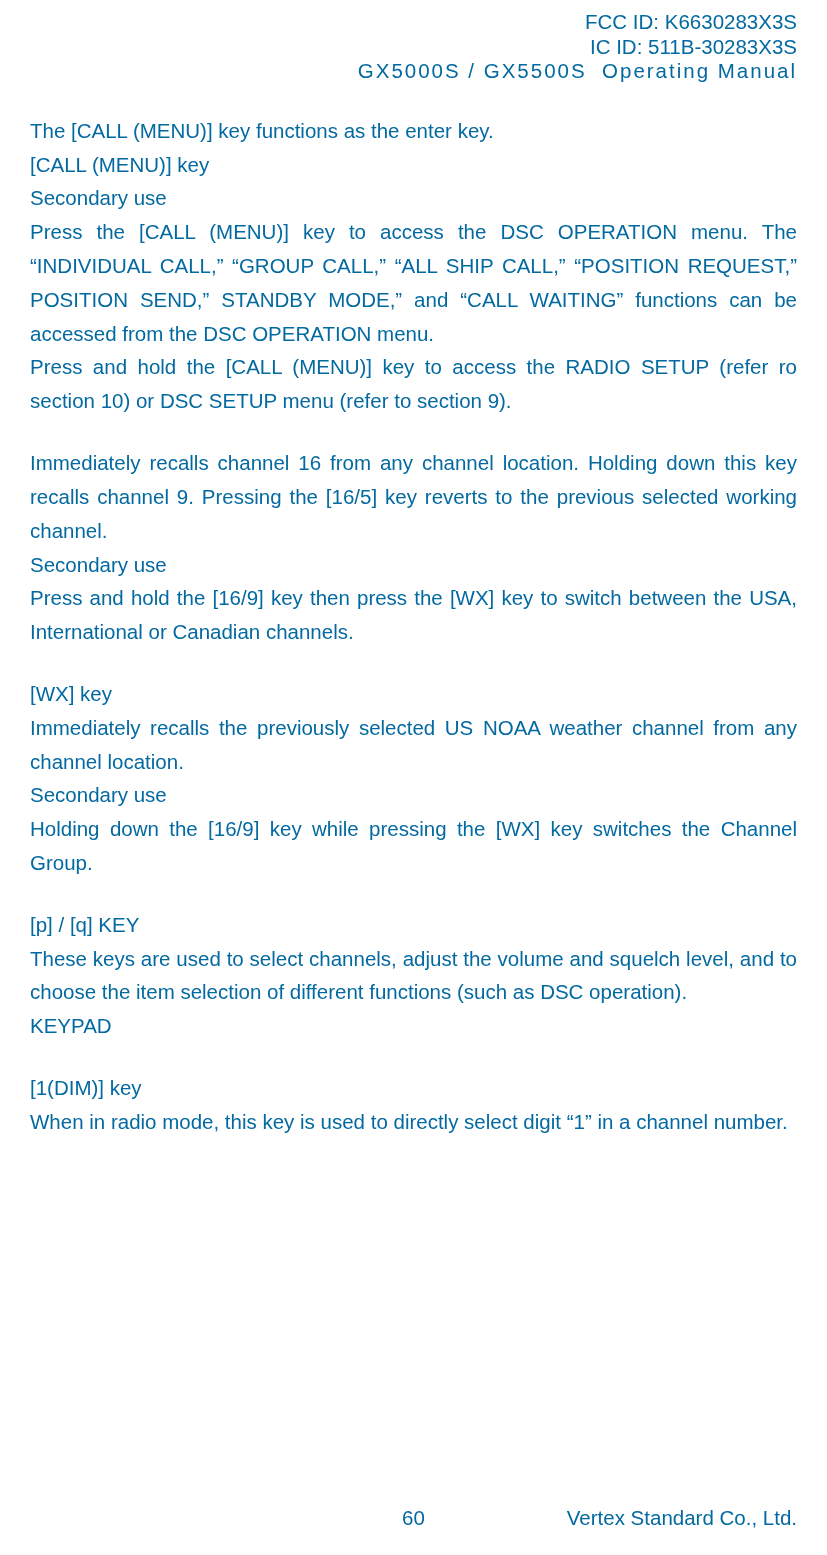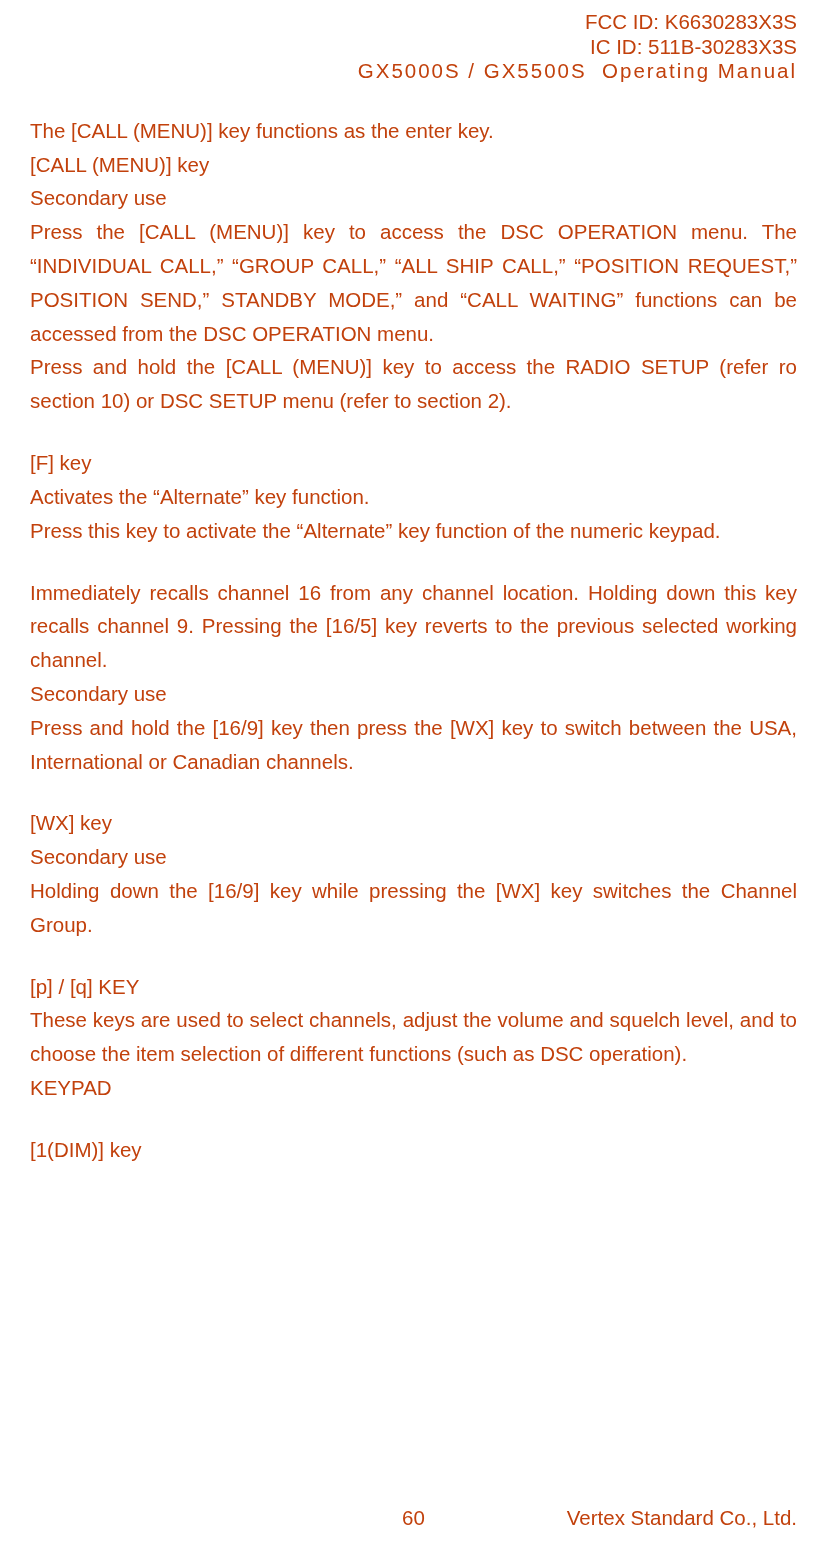--- a/index.html
+++ b/index.html
@@ -8,21 +8,21 @@
     background: #fff;
     width: 827px;
   }
   .page {
     width: 827px;
     min-height: 1555px;
     box-sizing: border-box;
     padding: 10px 30px 20px 30px;
     font-family: Arial, Helvetica, sans-serif;
     font-size: 20.5px;
-    color: #c2410c;
+    color: #0369a1;
     line-height: 1.65;
     position: relative;
   }
   .header {
     text-align: right;
     font-size: 20.5px;
     line-height: 1.2;
     margin-bottom: 30px;
   }
   .header-model {
@@ -60,49 +60,46 @@
     <div>FCC ID: K6630283X3S</div>
     <div>IC ID: 511B-30283X3S</div>
     <div class="header-model">GX5000S / GX5500S&nbsp;&nbsp;Operating Manual</div>
   </div>
 
   <div class="section">
     <div>The [CALL (MENU)] key functions as the enter key.</div>
     <div>[CALL (MENU)] key</div>
     <div>Secondary use</div>
     <div class="justify">Press the [CALL (MENU)] key to access the DSC OPERATION menu. The “INDIVIDUAL CALL,” “GROUP CALL,” “ALL SHIP CALL,” “POSITION REQUEST,” POSITION SEND,” STANDBY MODE,” and “CALL WAITING” functions can be accessed from the DSC OPERATION menu.</div>
-    <div class="justify">Press and hold the [CALL (MENU)] key to access the RADIO SETUP (refer ro section 10) or DSC SETUP menu (refer to section 2).</div>
+    <div class="justify">Press and hold the [CALL (MENU)] key to access the RADIO SETUP (refer ro section 10) or DSC SETUP menu (refer to section 9).</div>
   </div>
 
-  <div class="section">
-    <div>[F] key</div>
-    <div>Activates the “Alternate” key function.</div>
-    <div>Press this key to activate the “Alternate” key function of the numeric keypad.</div>
-  </div>
 
   <div class="section">
     <div class="justify">Immediately recalls channel 16 from any channel location. Holding down this key recalls channel 9. Pressing the [16/5] key reverts to the previous selected working channel.</div>
     <div>Secondary use</div>
     <div class="justify">Press and hold the [16/9] key then press the [WX] key to switch between the USA, International or Canadian channels.</div>
   </div>
 
   <div class="section">
     <div>[WX] key</div>
+    <div class="justify">Immediately recalls the previously selected US NOAA weather channel from any channel location.</div>
     <div>Secondary use</div>
     <div class="justify">Holding down the [16/9] key while pressing the [WX] key switches the Channel Group.</div>
   </div>
 
   <div class="section">
     <div>[p] / [q] KEY</div>
     <div class="justify">These keys are used to select channels, adjust the volume and squelch level, and to choose the item selection of different functions (such as DSC operation).</div>
     <div>KEYPAD</div>
   </div>
 
   <div class="section">
     <div>[1(DIM)] key</div>
+    <div>When in radio mode, this key is used to directly select digit “1” in a channel number.</div>
   </div>
 
   <div class="footer">
     <span></span>
     <span class="footer-center">60</span>
     <span>Vertex Standard Co., Ltd.</span>
   </div>
 
 </div>
 

